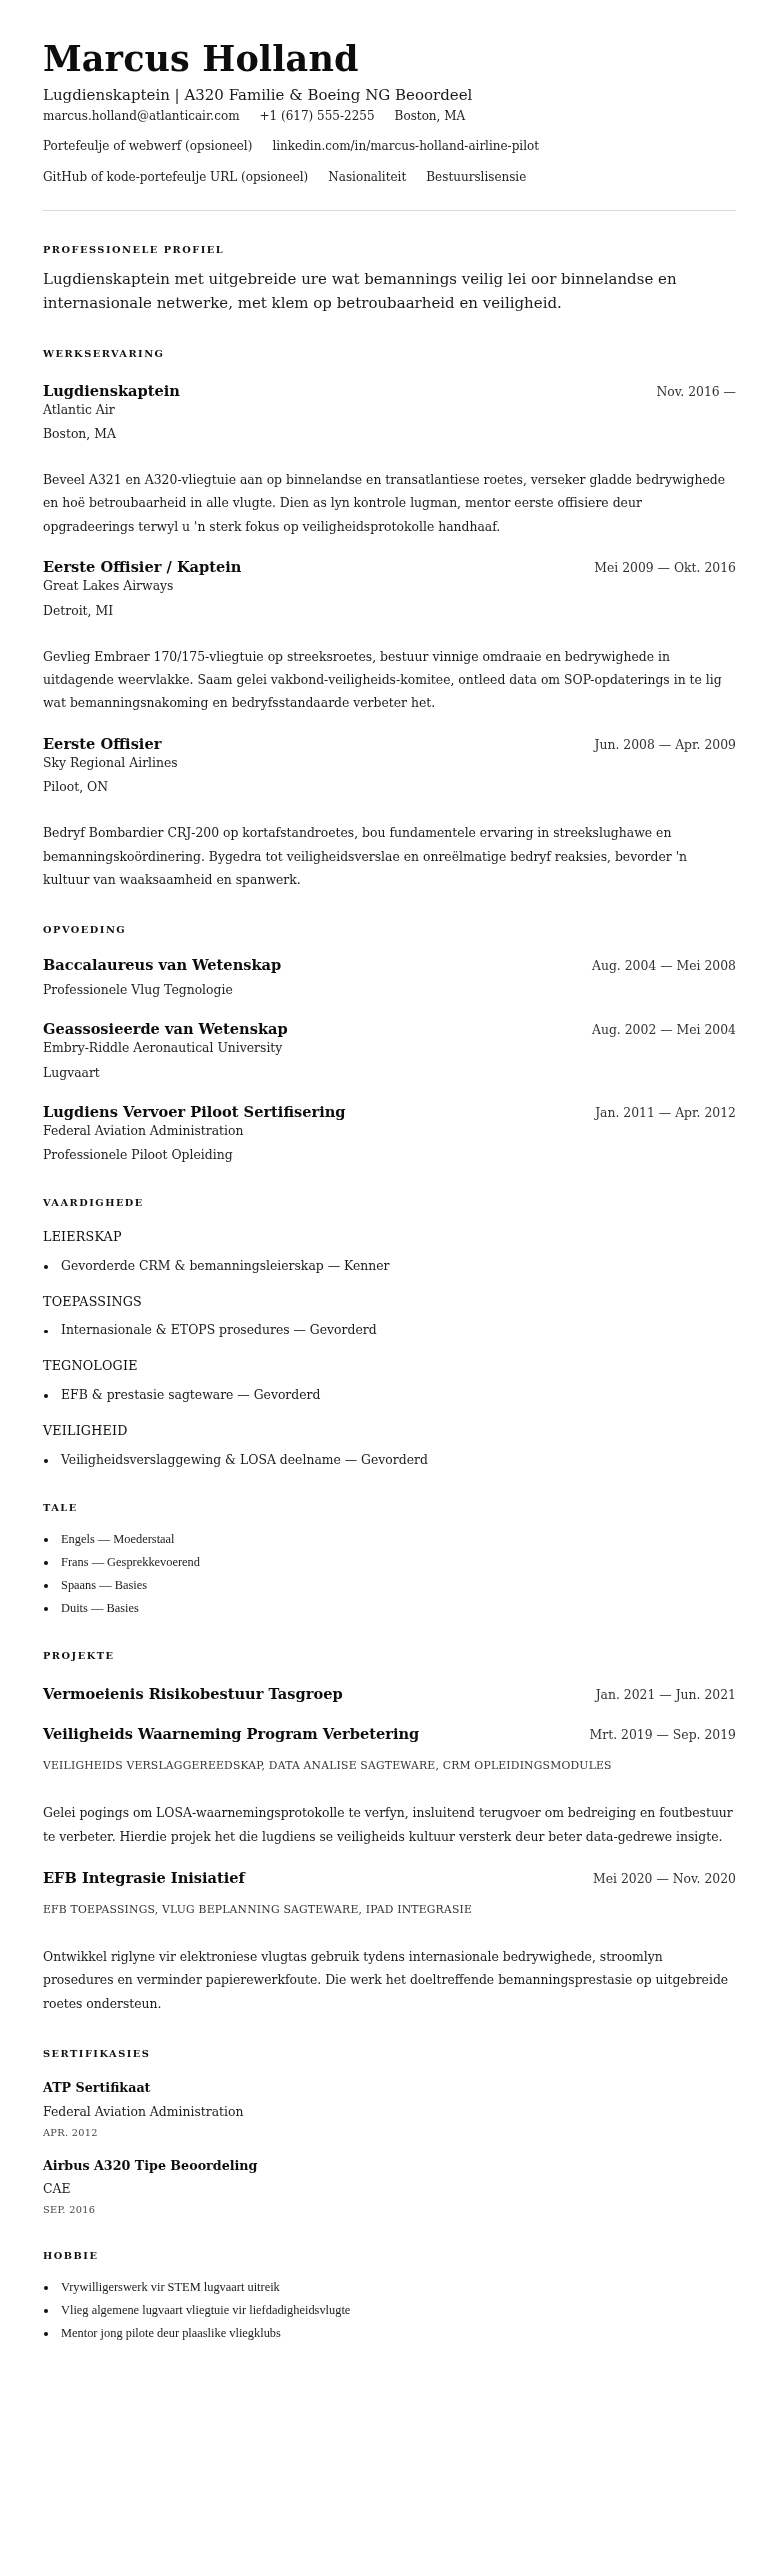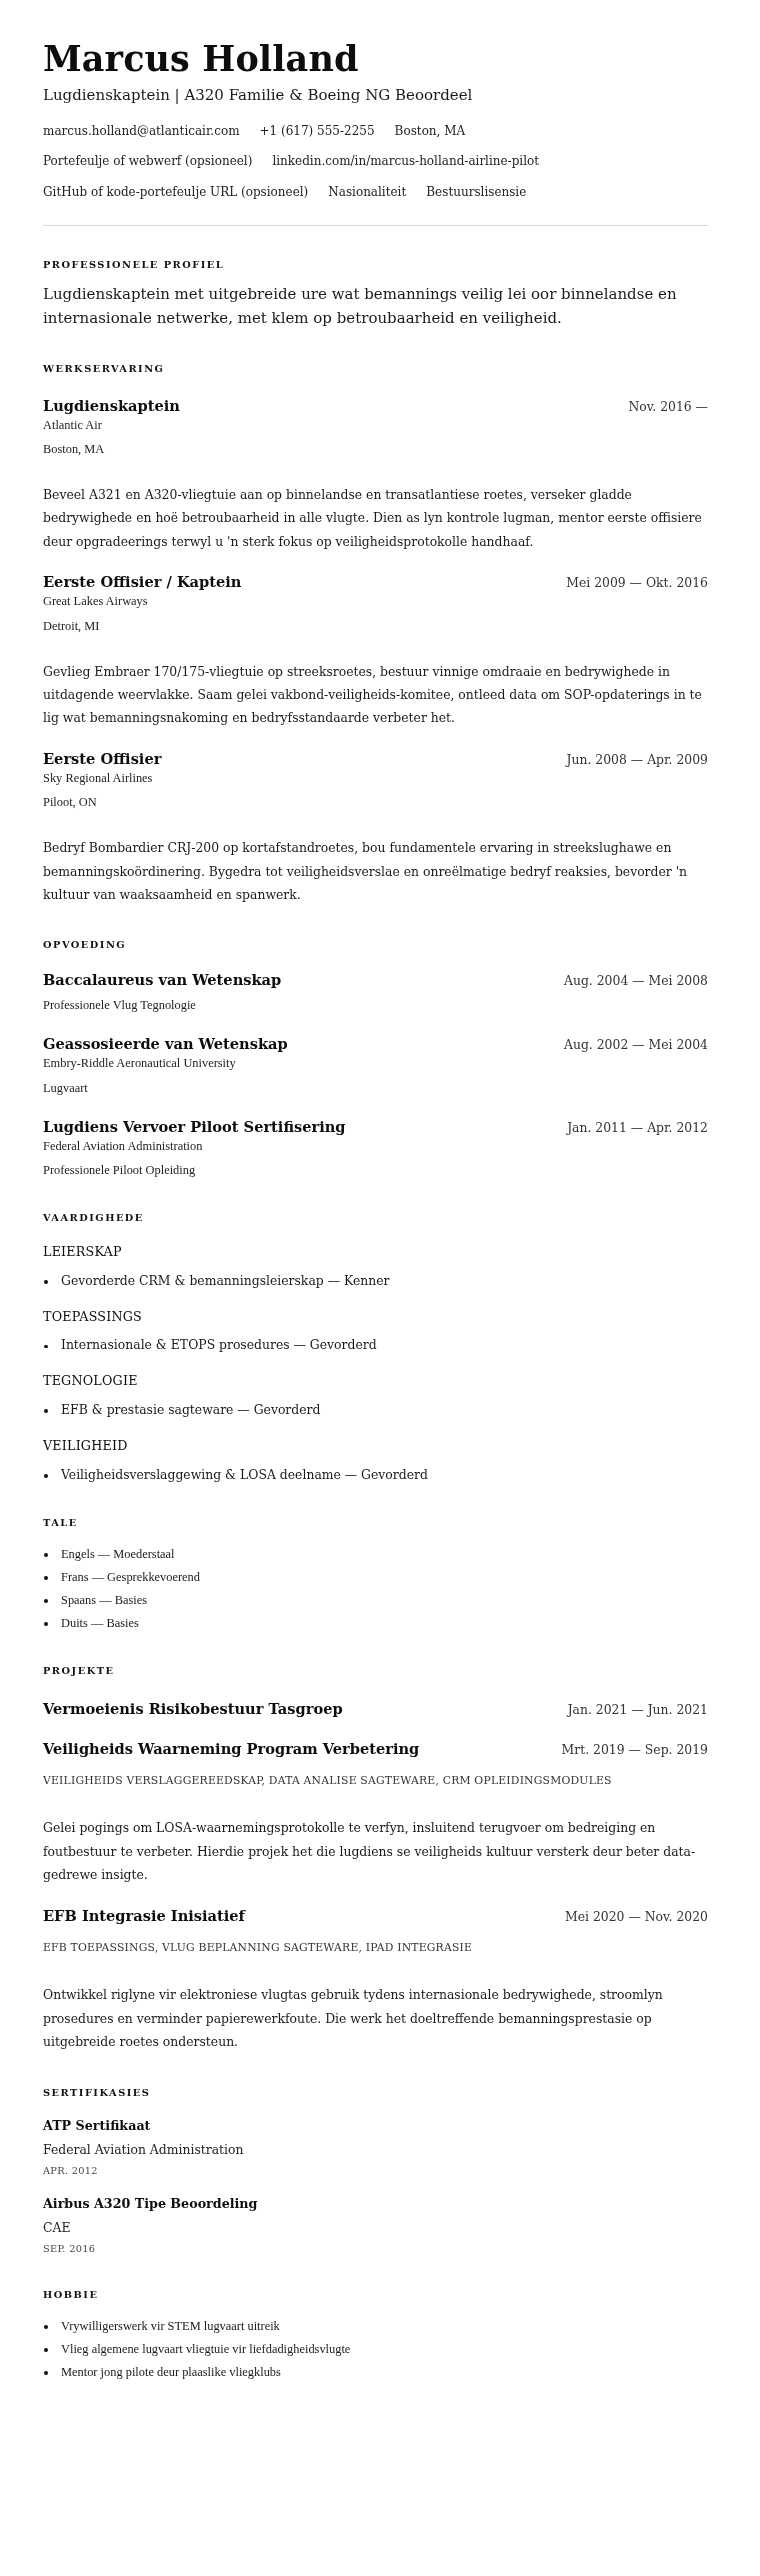--- a/index.html
+++ b/index.html
@@ -3,41 +3,41 @@
   <meta charset="utf-8">
   <style>
     * { box-sizing: border-box; margin: 0; padding: 0; }
     html, body { background: #ffffff; }
     body {
       width: 760px;
       min-height: 2576px;
       font-family: "DejaVu Serif", serif;
       color: #111111;
     }
-    .page { padding: 37px 52px 38px 43px; width: 760px; }
+    .page { padding: 37px 24px 38px 43px; width: 760px; }
 
     .name { font-size: 35px; font-weight: bold; line-height: 43px; color: #0d0d0d; letter-spacing: 0.1px; }
     .headline { font-size: 15px; line-height: 21.5px; margin-top: 5px; color: #1a1a1a; }
     .contact-row { display: flex; flex-wrap: wrap; gap: 0 20px; font-size: 12px; line-height: 18px; color: #222; }
-    .contact-row.first { margin-top: 15px; }
+    .contact-row.first { }
     .contact-row + .contact-row { margin-top: 12.7px; }
     .rule { height: 1.3px; background: #d8d8d8; margin-top: 24px; }
 
     .section-heading {
       font-size: 9.8px; font-weight: bold; letter-spacing: 1.5px; text-transform: uppercase;
       color: #111; margin-top: 33px; line-height: 12.7px;
     }
     .profile-text { font-size: 15px; line-height: 23.4px; margin-top: 11.4px; color: #1a1a1a; }
 
     .entry { margin-top: 19px; }
     .entry.first { margin-top: 20px; }
     .entry-head { display: flex; justify-content: space-between; align-items: baseline; }
     .entry-title { font-size: 14.6px; font-weight: bold; line-height: 19px; color: #0d0d0d; }
     .entry-date { font-size: 12.4px; line-height: 18px; color: #333; white-space: nowrap; }
-    .entry-sub { font-size: 12.4px; line-height: 18px; color: #222; font-family: Liberation Serif, serif; }
+    .entry-sub { font-size: 12.4px; line-height: 18px; color: #222; }
     .entry-sub.loc { margin-top: 6.3px; }
     .entry-desc { font-size: 12.4px; line-height: 23.4px; margin-top: 25px; color: #1a1a1a; }
 
     .edu-entry { margin-top: 20px; }
     .edu-entry.first { margin-top: 18px; }
     .edu-entry .entry-sub.second { margin-top: 6.3px; }
 
     .skill-group-title { font-size: 12.7px; font-weight: normal; line-height: 16.5px; margin-top: 19px; color: #0d0d0d; letter-spacing: 0.2px; }
     .skill-group-title.first { margin-top: 19px; }
     ul.bullets { list-style: none; margin-top: 11.4px; }

